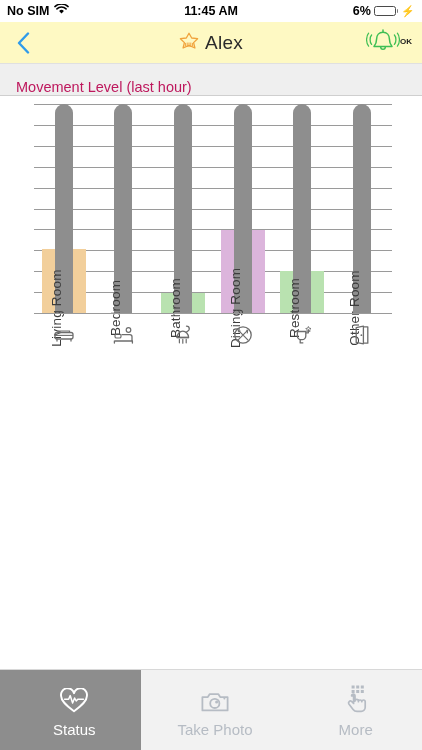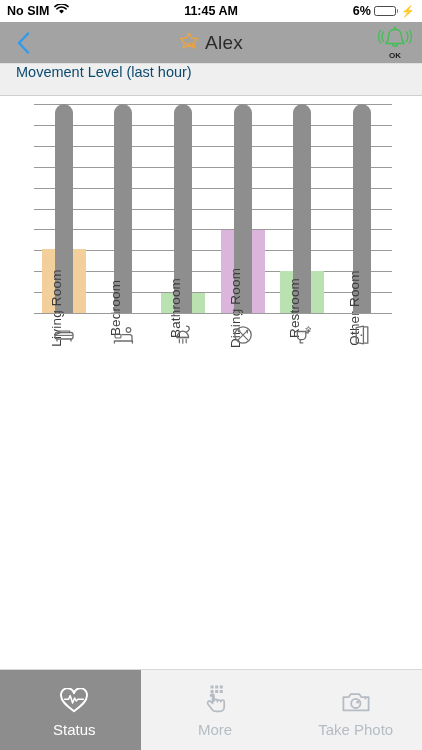--- a/index.html
+++ b/index.html
@@ -39,51 +39,51 @@
   .batt-fill { height:100%; background:#e8392e; border-radius:1px; }
   .batt-cap {
     width:1.5px; height:4px; background:#7a7a7a; border-radius:0 1px 1px 0;
   }
   .bolt { font-size:11px; color:#000; line-height:1; }
 
   
   .navbar {
     height:42px; width:100%;
     display:flex; align-items:center;
-    background:#a3a3a3;
+    background:#fef9c3;
     position:relative;
     border-bottom:1px solid #e0e0e0;
   }
   .nav-back {
     width:46px; display:flex; align-items:center; justify-content:center;
     cursor:pointer;
   }
   .nav-title {
     position:absolute; left:0; right:0;
     display:flex; align-items:center; justify-content:center; gap:6px;
     pointer-events:none;
   }
   .nav-title-text { font-size:19px; color:#2b2b2b; letter-spacing:.2px; }
   .nav-alert {
     margin-left:auto; margin-right:10px;
-    display:flex; flex-direction:column; align-items:center;
+    display:flex; flex-direction:row; align-items:center;
     cursor:pointer; line-height:1;
   }
   .nav-alert-label {
     font-size:8px; font-weight:bold; color:#1b1b1b; margin-top:-2px;
   }
 
   
   .section-header {
     height:32px; width:100%;
     background:#efefef;
     border-bottom:1px solid #cfcfcf;
-    display:flex; align-items:flex-start;
+    display:flex; align-items:flex-end;
     padding-left:16px;
-    font-size:14.5px; color:#0c4a6e;
+    font-size:14.5px; color:#be185d;
   }
 
   
   .chart-wrap {
     position:relative;
     height:270px;
     padding:0;
   }
   .chart {
     position:absolute;
@@ -330,36 +330,36 @@
       <span class="tab-icon">
         <svg width="30" height="26" viewBox="0 0 30 26">
           <path d="M15 23.2 C6 16.4 2.2 12.6 2.2 8.4 A5.8 5.8 0 0 1 15 5.2 A5.8 5.8 0 0 1 27.8 8.4 C27.8 12.6 24 16.4 15 23.2 Z" fill="none" stroke="currentColor" stroke-width="1.9" stroke-linejoin="round"></path>
           <path d="M5.6 11.2h4l1.6-3.6 2.4 7.4 2-5 1.6 3 1.6-1.8h5.6" fill="none" stroke="currentColor" stroke-width="1.5" stroke-linejoin="round" stroke-linecap="round"></path>
         </svg>
       </span>
       <span class="tab-label">Status</span>
     </div>
     <div class="tab">
       <span class="tab-icon">
+        <svg width="30" height="24" viewBox="0 0 30 24">
+          <path d="M2.4 7.2h5.2l2-3h8.8l2 3h7.2v13.2H2.4Z" fill="none" stroke="currentColor" stroke-width="1.8" stroke-linejoin="round"></path>
+          <circle cx="14.8" cy="13.4" r="4.6" fill="none" stroke="currentColor" stroke-width="1.8"></circle>
+          <circle cx="16.6" cy="12" r="1.5" fill="currentColor"></circle>
+          <circle cx="24.4" cy="8.6" r="1" fill="currentColor"></circle>
+        </svg>
+      </span>
+      <span class="tab-label">Take Photo</span>
+    </div>
+    <div class="tab">
+      <span class="tab-icon">
         <svg width="28" height="30" viewBox="0 0 28 30">
           <rect x="9.6" y="1.5" width="3" height="3" fill="currentColor"></rect>
           <rect x="14.2" y="1.5" width="3" height="3" fill="currentColor"></rect>
           <rect x="18.8" y="1.5" width="3" height="3" fill="currentColor"></rect>
           <rect x="9.6" y="6" width="3" height="3" fill="currentColor"></rect>
           <rect x="14.2" y="6" width="3" height="3" fill="currentColor"></rect>
           <rect x="18.8" y="6" width="3" height="3" fill="currentColor"></rect>
           <path d="M11.6 11.8v7.6l-2-2a1.9 1.9 0 0 0-2.7 2.6l4.2 5.4a5 5 0 0 0 3.9 1.9h4.2a4 4 0 0 0 4-4v-5.6a1.7 1.7 0 0 0-3.4 0 1.7 1.7 0 0 0-3.4 0v-.6a1.7 1.7 0 0 0-3.4 0v-5.3a1.7 1.7 0 1 0-3.4 0Z" fill="none" stroke="currentColor" stroke-width="1.7" stroke-linejoin="round"></path>
         </svg>
       </span>
       <span class="tab-label">More</span>
     </div>
-    <div class="tab">
-      <span class="tab-icon">
-        <svg width="30" height="24" viewBox="0 0 30 24">
-          <path d="M2.4 7.2h5.2l2-3h8.8l2 3h7.2v13.2H2.4Z" fill="none" stroke="currentColor" stroke-width="1.8" stroke-linejoin="round"></path>
-          <circle cx="14.8" cy="13.4" r="4.6" fill="none" stroke="currentColor" stroke-width="1.8"></circle>
-          <circle cx="16.6" cy="12" r="1.5" fill="currentColor"></circle>
-          <circle cx="24.4" cy="8.6" r="1" fill="currentColor"></circle>
-        </svg>
-      </span>
-      <span class="tab-label">Take Photo</span>
-    </div>
   </div>
 
 </body></html>

